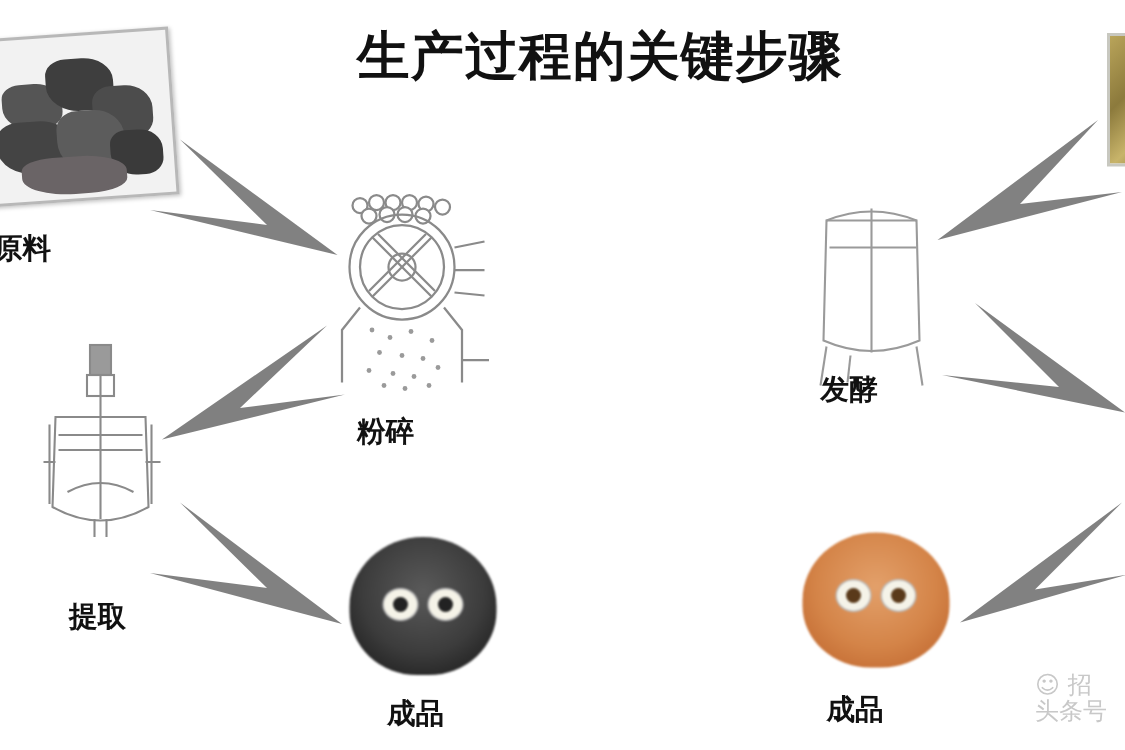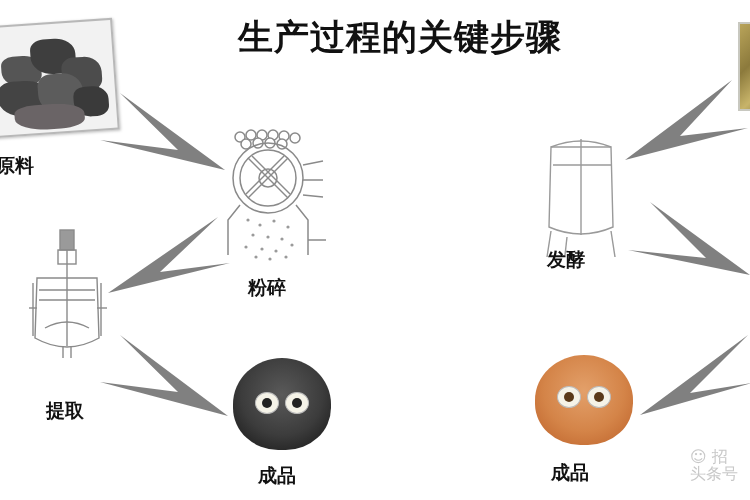--- a/index.html
+++ b/index.html
@@ -175,21 +175,21 @@
 <div class="fuzz dark">
   <div class="eye" style="left:22px;top:34px"></div>
   <div class="eye" style="left:52px;top:34px"></div>
 </div>
 <div class="fuzz orange">
   <div class="eye o" style="left:22px;top:31px"></div>
   <div class="eye o" style="left:52px;top:31px"></div>
 </div>
 
 <div class="label" style="left:-4px;top:153px">原料</div>
-<div class="label" style="left:248px;top:275px">粉碎</div>
+<div class="label" style="left:238px;top:275px">粉碎</div>
 <div class="label" style="left:46px;top:398px">提取</div>
 <div class="label" style="left:258px;top:463px">成品</div>
 <div class="label" style="left:547px;top:247px">发酵</div>
 <div class="label" style="left:551px;top:460px">成品</div>
 
 <div class="watermark">
   <div>☺ 招</div>
   <div>头条号</div>
 </div>
 

